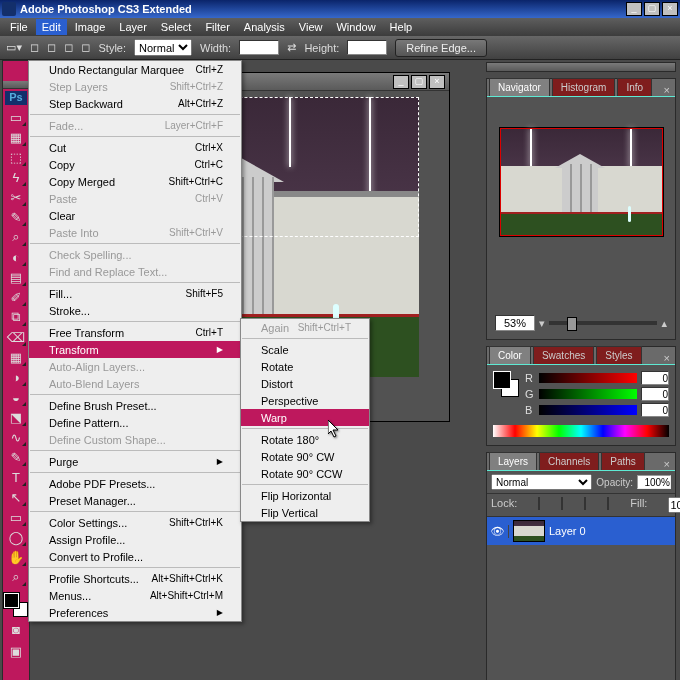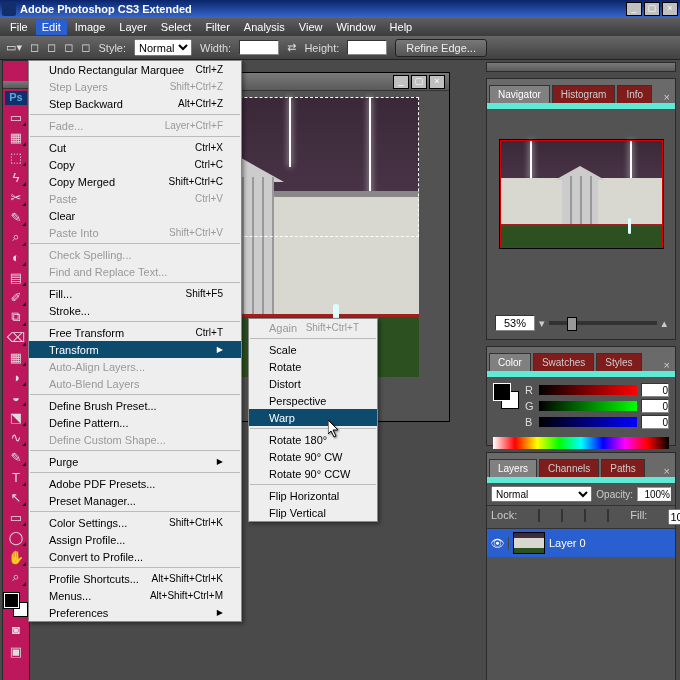--- a/index.html
+++ b/index.html
@@ -34,29 +34,29 @@
 .canvas .roof{position:absolute;left:0;right:0;bottom:178px;height:8px;background:#888}
 .canvas .columns{position:absolute;left:145px;bottom:60px;width:80px;height:140px;background:repeating-linear-gradient(90deg,#ccc 0 8px,#999 8px 10px)}
 .canvas .portico{position:absolute;left:135px;bottom:195px;width:0;height:0;border-left:50px solid transparent;border-right:50px solid transparent;border-bottom:28px solid #ccc}
 .canvas .lawn{position:absolute;left:0;right:0;bottom:0;height:60px;background:#2d5020}
 .canvas .flowers{position:absolute;left:0;right:0;bottom:45px;height:18px;background:#a02020}
 .canvas .fountain{position:absolute;right:80px;bottom:38px;width:6px;height:35px;background:#dff;border-radius:3px}
 .canvas .sel{position:absolute;left:150px;top:0;right:0;bottom:140px;border:1px dashed #fff}
 .editmenu{position:absolute;left:28px;top:0;width:214px;background:#eee;border:1px solid #888;box-shadow:2px 2px 4px rgba(0,0,0,.4);z-index:10}
 .mi{display:flex;align-items:center;height:17px;padding:0 18px 0 20px;color:#000}
 .mi.dis{color:#999}
-.mi.hl{background:#0c4a6e;color:#fff}
+.mi.hl{background:#be185d;color:#fff}
 .mi .sc{margin-left:auto;font-size:10px}
 .mi .arr{margin-left:auto}
 .sep{height:1px;background:#bbb;margin:2px 1px}
-.submenu{position:absolute;left:248px;top:258px;width:130px;background:#eee;border:1px solid #888;box-shadow:2px 2px 4px rgba(0,0,0,.4);z-index:11}
+.submenu{position:absolute;left:240px;top:258px;width:130px;background:#eee;border:1px solid #888;box-shadow:2px 2px 4px rgba(0,0,0,.4);z-index:11}
 .cursor{position:absolute;left:328px;top:360px;z-index:20;width:14px;height:18px}
 .cursor svg{filter:drop-shadow(1px 1px 1px rgba(0,0,0,.5))}
 .panel{position:absolute;background:#535353;border:1px solid #2a2a2a}
-.ptabs{display:flex;background:#6a6a6a;height:30px;align-items:flex-end;border-bottom:6px solid #5eead4}
+.ptabs{display:flex;background:#6a6a6a;height:18px;align-items:flex-end;border-bottom:1px solid #5eead4}
 .ptab{padding:3px 8px;color:#ccc;background:#7f1d1d;border:1px solid #333;border-bottom:none;margin-left:2px;font-size:10px}
 .ptab.act{background:#808080;color:#fff}
 .pclose{margin-left:auto;margin-right:2px;color:#ccc;padding:0 3px}
 .navpanel{right:4px;top:18px;width:190px;height:262px}
 .navimg{margin:30px auto 0;width:165px;height:110px;position:relative;border:1px solid #000}
 .navimg .canvas{position:absolute;inset:0;left:0;top:0;width:100%;height:100%}
 .navimg .vbox{position:absolute;inset:0;border:1px solid #d00}
 .navctrl{display:flex;align-items:center;padding:4px;gap:4px;position:absolute;bottom:4px;left:4px;right:4px}
 .navctrl input{width:40px;height:16px;background:#fff;border:1px inset #888;text-align:center}
 .navctrl .slider{flex:1;height:4px;background:#333;position:relative}

